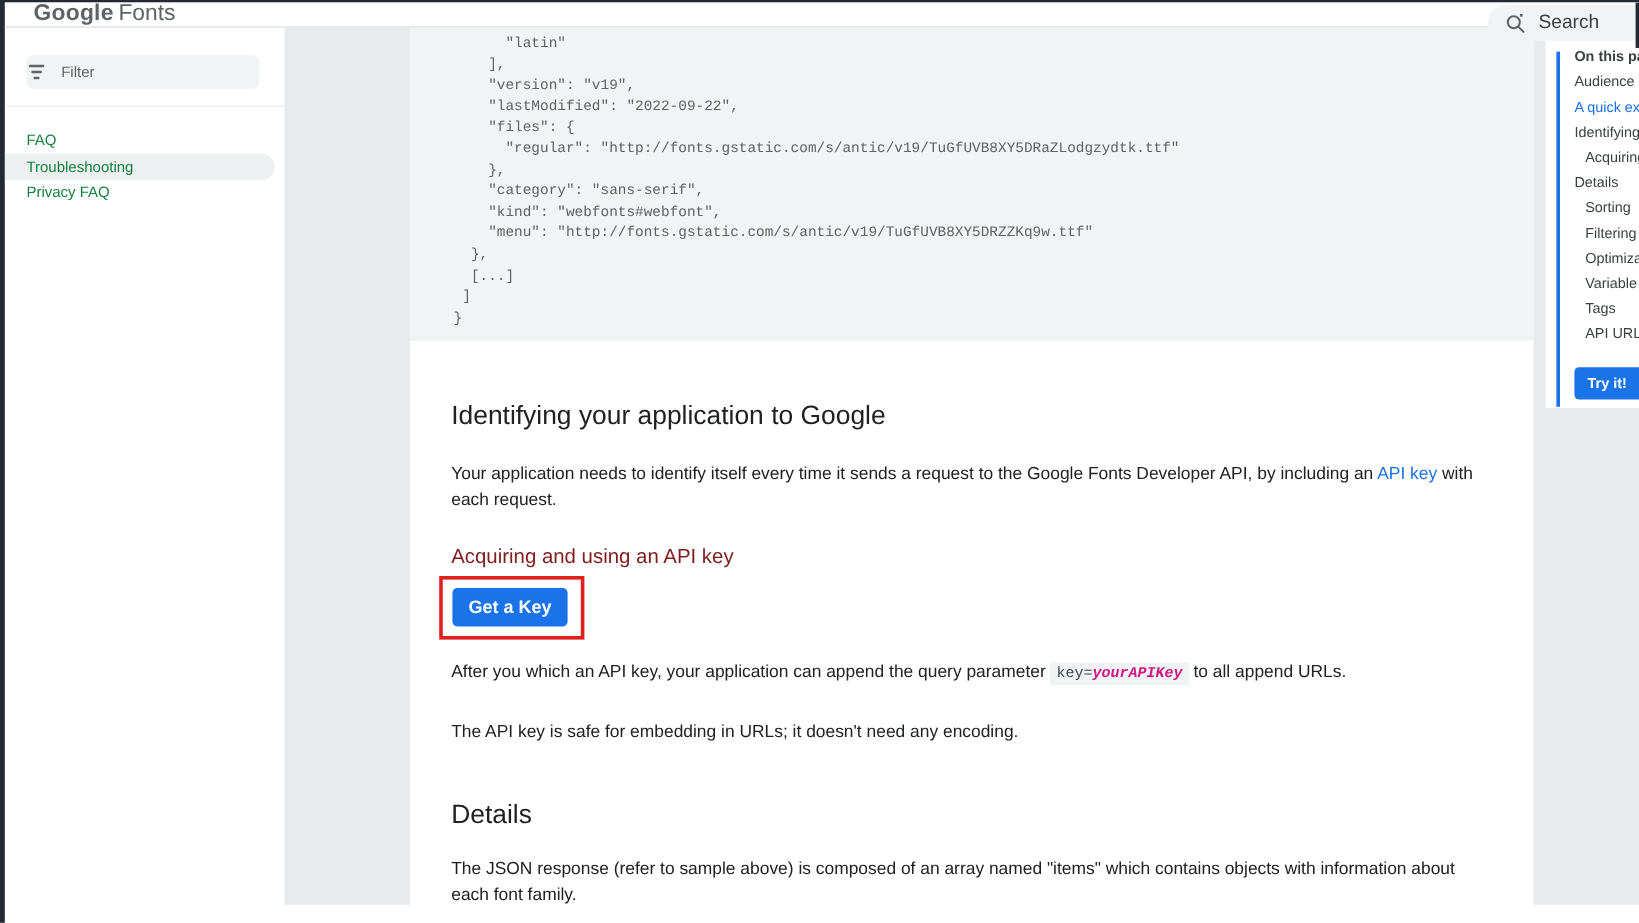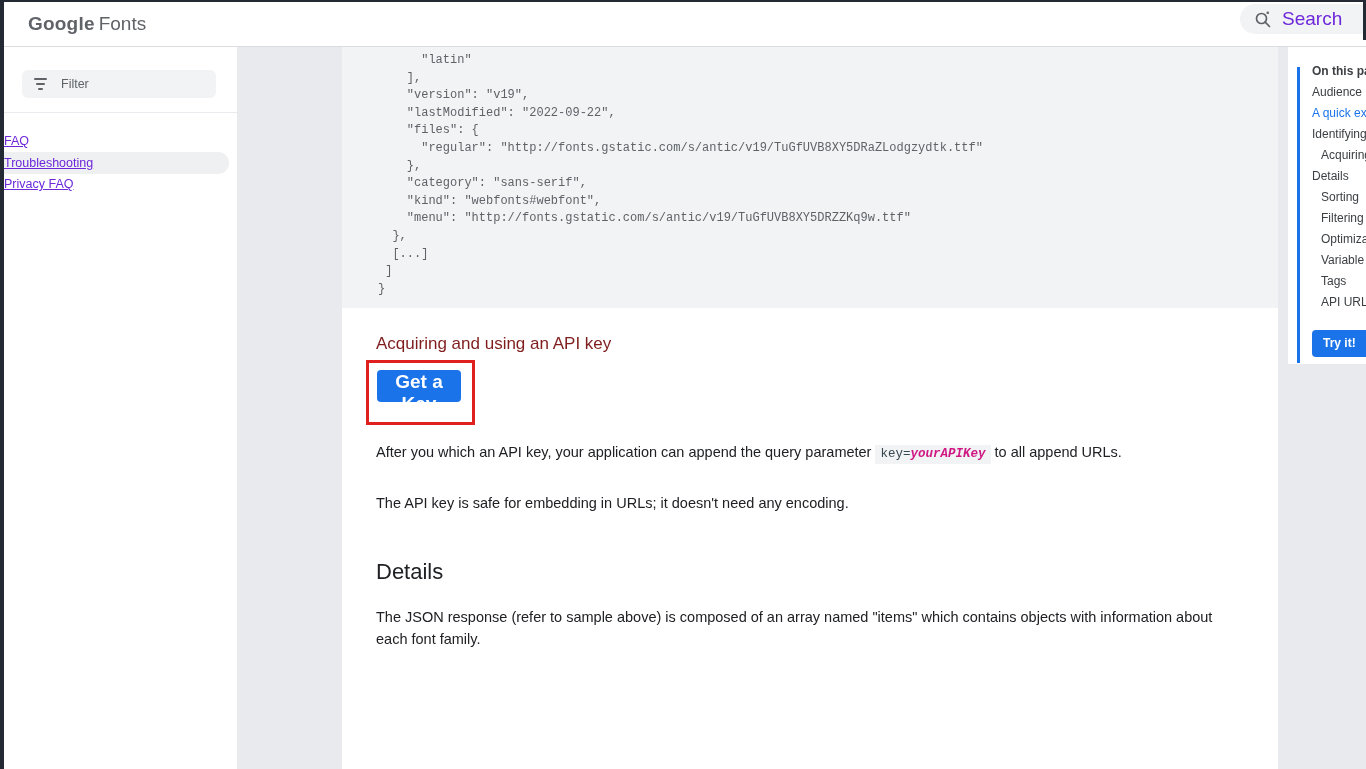--- a/index.html
+++ b/index.html
@@ -9,63 +9,63 @@
     overflow:hidden; position:relative;
     background:#fff;
     border-left:4px solid #242a34;
     border-top:2px solid #242a34;
     font-family:"Liberation Sans", sans-serif;
     color:#202124;
   }
 
   
   .header {
-    height:45px; background:#fff;
+    height:21px; background:#fff;
     border-bottom:1px solid #dadce0;
     display:flex; align-items:center;
     position:relative; z-index:5;
   }
   .logo { margin-left:24px; font-size:19px; white-space:nowrap; }
   .logo-primary { color:#5f6368; font-weight:700; letter-spacing:.2px; }
   .logo-secondary { color:#5f6368; font-weight:400; margin-left:4px; }
   .search-pill {
     position:absolute; right:-22px; top:2px;
     width:148px; height:30px;
     background:#f1f3f4; border-radius:15px;
     display:flex; align-items:center; padding-left:14px;
   }
-  .search-text { color:#6d28d9; font-size:19px; margin-left:10px; }
+  .search-text { color:#404040; font-size:16px; margin-left:10px; }
   .edge-right-dark {
     position:absolute; right:0; top:0; width:3px; height:38px;
     background:#242a34; z-index:9;
   }
 
   
   .body-row { display:flex; height:731px; }
 
   
   .sidebar { width:233px; background:#fff; flex:none; }
   .filter-box {
     margin:23px 0 0 18px; width:194px; height:28px;
     background:#f1f3f4; border-radius:6px;
-    display:flex; align-items:center; padding-left:11px;
+    display:flex; align-items:center; padding-left:1px;
     cursor:text;
   }
   .filter-icon { display:flex; flex-direction:column; align-items:center; gap:3px; width:14px; }
   .filter-icon i { display:block; height:2px; background:#5f6368; border-radius:1px; }
   .filter-icon i:nth-child(1){ width:13px; }
   .filter-icon i:nth-child(2){ width:9px; }
   .filter-icon i:nth-child(3){ width:5px; }
   .filter-label { font-size:12.5px; color:#5f6368; margin-left:14px; }
   .sidebar-divider { margin-top:14px; border-bottom:1px solid #e8eaed; }
   .sidebar-nav { margin-top:18px; }
   .sidebar-item {
     height:21px; line-height:21px;
-    font-size:12.5px; color:#6d28d9;
-    cursor:pointer; white-space:nowrap;text-decoration:underline;
+    padding-left:18px; font-size:12.5px; color:#15803d;
+    cursor:pointer; white-space:nowrap;
   }
   .sidebar-item.active {
     background:#eef0f2; border-radius:0 14px 14px 0; width:225px; height:22px; line-height:22px;
   }
 
   
   .gutter-left { width:105px; background:#e8eaed; flex:none; }
 
   
   .main { width:936px; background:#fff; flex:none; }
@@ -84,25 +84,25 @@
   .para-after{ margin-top:17px; line-height:20px; }
   .para-safe { margin-top:31px; line-height:17px; }
   .para-last { margin-top:20px; }
   a.link { color:#1a73e8; text-decoration:none; cursor:pointer; }
   .annotation-box {
     display:inline-block; margin:5px 0 0 24px;
     border:3px solid #e01f1f; padding:7px 11px 8px 8px;
     vertical-align:top;
   }
   .get-key-btn {
-    width:84px; height:32px;
+    width:96px; height:32px;
     background:#1a73e8; color:#fff;
     border:none; border-radius:4px;
     font-family:"Liberation Sans",sans-serif;
-    font-size:19px; font-weight:700; cursor:pointer;
+    font-size:15px; font-weight:700; cursor:pointer;
   }
   .inline-code {
     background:#f1f3f4; padding:2px 5px 3px;
     font-family:"Liberation Mono", monospace; font-size:12.5px; color:#37474f;
     white-space:nowrap;
   }
   .code-var { color:#d01884; font-style:italic; font-weight:700; }
 
   
   .right-rail { width:88px; background:#e8eaed; flex:none; position:relative; }
@@ -174,21 +174,23 @@
       "regular": "http://fonts.gstatic.com/s/antic/v19/TuGfUVB8XY5DRaZLodgzydtk.ttf"
     },
     "category": "sans-serif",
     "kind": "webfonts#webfont",
     "menu": "http://fonts.gstatic.com/s/antic/v19/TuGfUVB8XY5DRZZKq9w.ttf"
   },
   [...]
  ]
 }</div>
 
-
+    <div class="h-large">Identifying your application to Google</div>
+
+    <p class="para"><span>Your application needs to identify itself every time it sends a request to the Google Fonts Developer API, by including an </span><a class="link">API key</a><span> with each request.</span></p>
 
     <div class="h-medium">Acquiring and using an API key</div>
 
     <div class="annotation-box">
       <button class="get-key-btn">Get a Key</button>
     </div>
 
 
     <p class="para para-after"><span>After you which an API key, your application can append the query parameter </span><span class="inline-code"><span>key=</span><span class="code-var">yourAPIKey</span></span><span> to all append URLs.</span></p>
 

